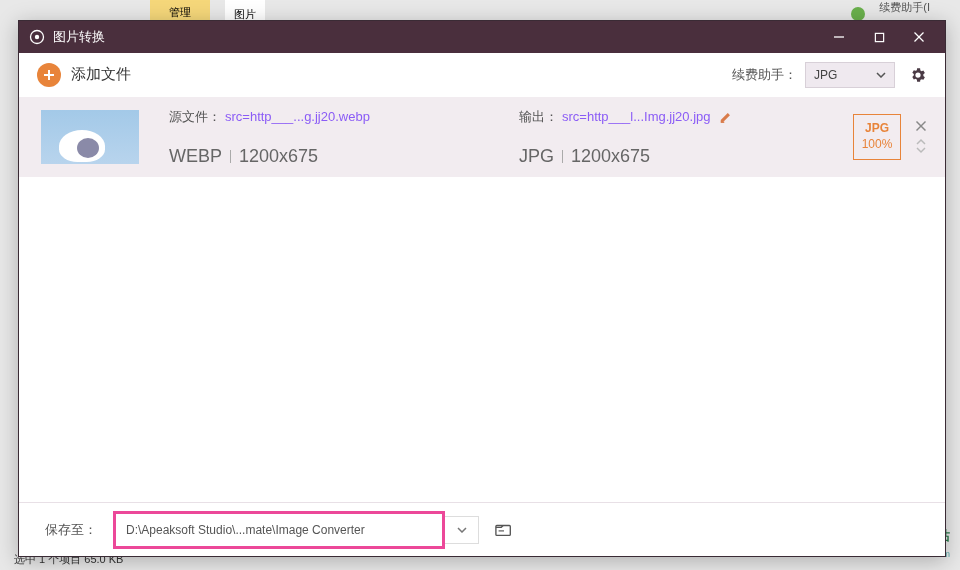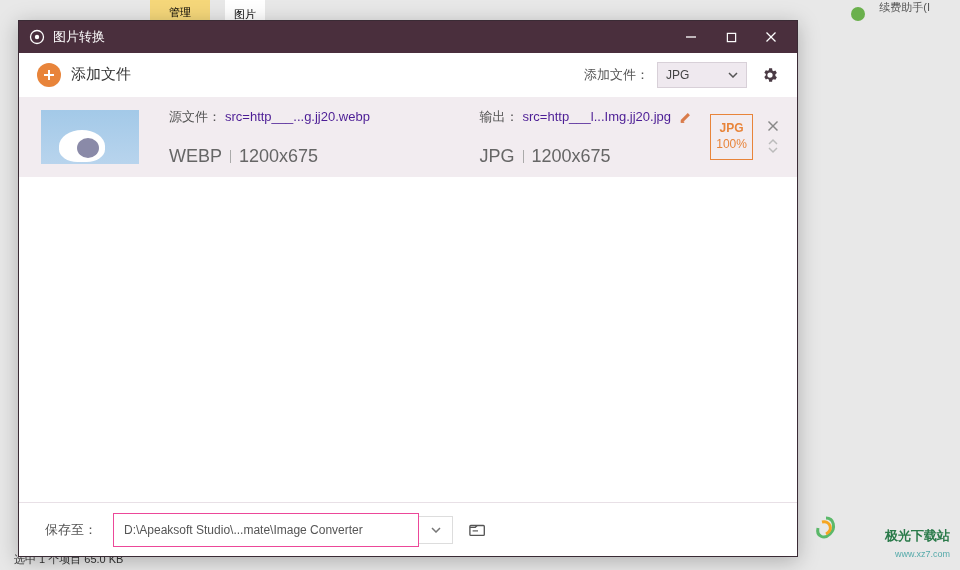--- a/index.html
+++ b/index.html
@@ -20,21 +20,21 @@
     .bg-tr-green { position: absolute; top: 7px; right: 95px; width: 14px; height: 14px; background: #6ab04c; border-radius: 50%; }
     .bg-status { position: absolute; bottom: 3px; left: 14px; font-size: 11px; color: #333; }
     .bg-logo { position: absolute; bottom: 25px; right: 10px; font-size: 13px; color: #2a7a4a; font-weight: bold; }
     .bg-logo-sub { position: absolute; bottom: 11px; right: 10px; font-size: 9px; color: #5aa; }
     .bg-logo-swirl { position: absolute; bottom: 28px; right: 120px; width: 28px; height: 28px; }
     
     
     .dialog {
       position: absolute;
       left: 18px; top: 20px;
-      width: 780px; height: 537px;
+      width: 928px; height: 537px;
       background: #fff;
       border: 1px solid #3a2b35;
       box-shadow: 0 4px 20px rgba(0,0,0,0.25);
       display: flex;
       flex-direction: column;
     }
     
     .titlebar {
       height: 32px;
       background: #4a2f3d;
@@ -81,21 +81,21 @@
       overflow: hidden;
       flex-shrink: 0;
     }
     .thumb-shape { position: absolute; bottom: 2px; left: 18px; width: 46px; height: 32px; background: #fff; border-radius: 50% 50% 40% 40%; }
     .thumb-shape2 { position: absolute; bottom: 6px; left: 36px; width: 22px; height: 20px; background: #8a8aa8; border-radius: 50%; }
     
     .file-left { margin-left: 30px; width: 350px; }
     .file-output { width: 260px; }
     .file-label { font-size: 13px; color: #555; display: flex; align-items: center; }
     .file-label .prefix { color: #555; margin-right: 4px; }
-    .file-name { color: #4c1d95; }
+    .file-name { color: #8b5cf6; }
     .edit-icon { margin-left: 8px; color: #d97b4a; cursor: pointer; display:flex;}
     .meta-row { display: flex; align-items: center; margin-top: 20px; font-size: 18px; color: #666; }
     .meta-fmt { color: #666; }
     .meta-div { width: 1px; height: 13px; background: #aaa; margin: 0 8px; }
     
     .fmt-badge {
       width: 48px; height: 46px; border: 1.5px solid #e8843a;
       display: flex; flex-direction: column; align-items: center; justify-content: center;
       margin-left: auto; margin-right: 14px; cursor: pointer;
       font-size: 12px; line-height: 1.3;
@@ -110,21 +110,21 @@
     
     .footer {
       height: 54px;
       border-top: 1px solid #e8e0e6;
       display: flex;
       align-items: center;
       padding: 0 18px 0 26px;
       background: #fff;
     }
     .save-label { color: #555; margin-right: 16px; }
-    .path-box { flex: 1; max-width: 332px; height: 28px; border: 1px solid #ec4899; display: flex; align-items: center; padding: 16px 10px; font-size: 12px; color: #555; }
+    .path-box { flex: 1; max-width: 332px; height: 28px; border: 3px solid #ec4899; display: flex; align-items: center; padding: 16px 10px; font-size: 12px; color: #555; }
     .path-btn { height: 28px; width: 34px; border: 1px solid #ddd; border-left: none; display: flex; align-items: center; justify-content: center; cursor: pointer; color: #888; }
     .path-open { height: 28px; width: 34px; margin-left: 8px; display: flex; align-items: center; justify-content: center; cursor: pointer; color: #666; }
     .footer-spacer { flex: 1; }
     .export-btn {
       width: 140px; height: 32px;
       background: #e8843a; color: #fff;
       display: flex; align-items: center; justify-content: center;
       border-radius: 2px; cursor: pointer; font-size: 14px;
     }
     
@@ -179,21 +179,21 @@
     <div class="add-btn">
       <div class="add-circle">
         <svg width="14" height="14" viewBox="0 0 14 14">
             <line x1="7" y1="2" x2="7" y2="12" stroke="#fff" stroke-width="2"></line>
             <line x1="2" y1="7" x2="12" y2="7" stroke="#fff" stroke-width="2"></line>
           </svg>
       </div>
       <span class="add-label">添加文件</span>
     </div>
     <div class="toolbar-spacer"></div>
-    <span class="convert-all-label">添加文件：</span>
+    <span class="convert-all-label">续费助手：</span>
     <div class="format-select">
       <span>JPG</span>
       <span>
         <svg width="10" height="6" viewBox="0 0 10 6">
             <path d="M1 1 L5 5 L9 1" stroke="#555" stroke-width="1.5" fill="none"></path>
           </svg>
       </span>
     </div>
     <div class="gear">
       <svg width="18" height="18" viewBox="0 0 24 24">

